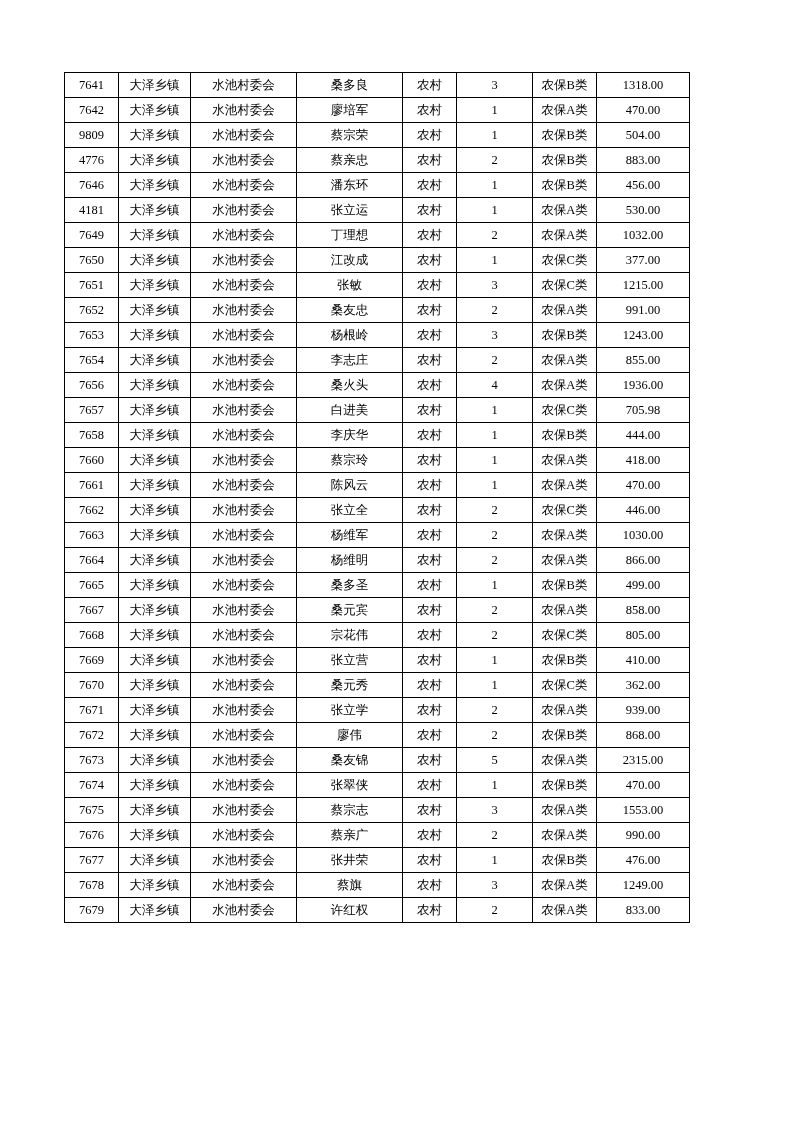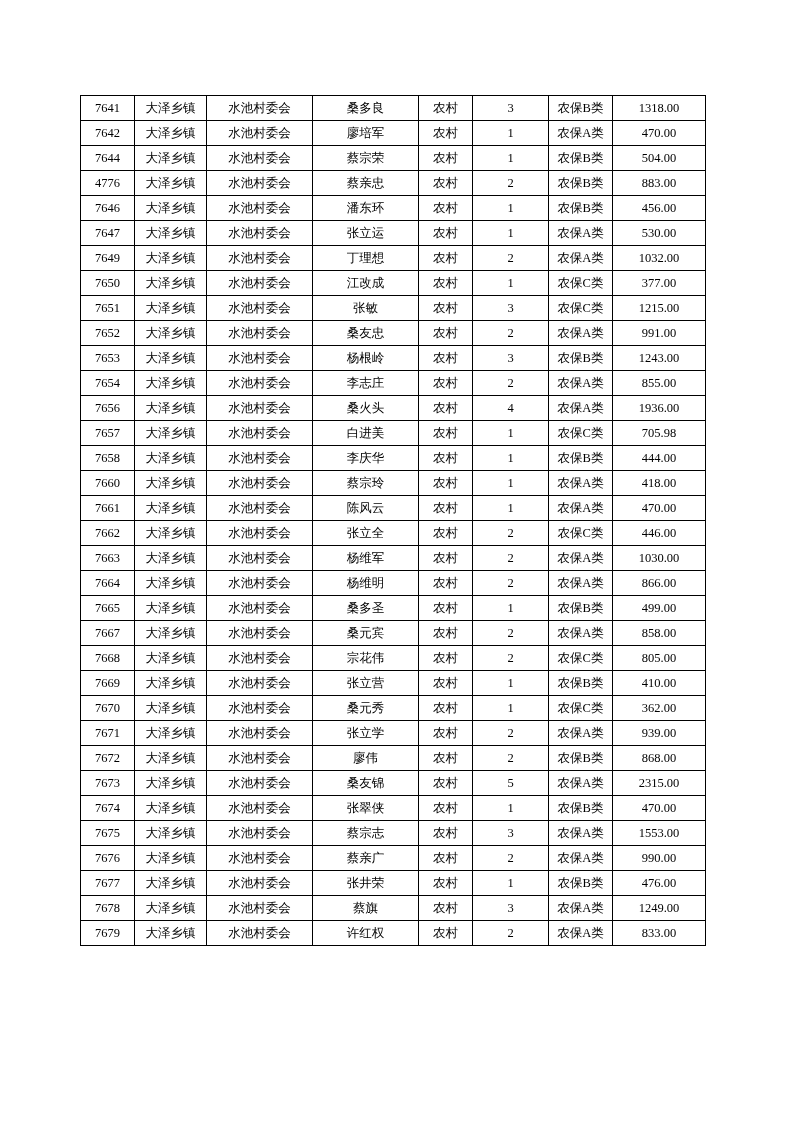--- a/index.html
+++ b/index.html
@@ -11,26 +11,25 @@
     position: relative;
     width: 793px;
     height: 1122px;
     background: #ffffff;
     overflow: hidden;
     font-family: "Liberation Serif", "DejaVu Serif", serif;
     color: #000000;
   }
   table.records {
     position: absolute;
-    left: 80px;
+    left: 64px;
     top: 72px;
     width: 625px;
     border-collapse: collapse;
     table-layout: fixed;
-    margin-top: 23px;
   }
   table.records td {
     border: 1px solid #000000;
     height: 24px;
     text-align: center;
     vertical-align: middle;
     font-size: 12.5px;
     line-height: 1;
     padding: 0 2px;
     white-space: nowrap;
@@ -75,21 +74,21 @@
           <td>7642</td>
           <td>大泽乡镇</td>
           <td>水池村委会</td>
           <td>廖培军</td>
           <td>农村</td>
           <td>1</td>
           <td>农保A类</td>
           <td>470.00</td>
         </tr>
         <tr>
-          <td>7644</td>
+          <td>9809</td>
           <td>大泽乡镇</td>
           <td>水池村委会</td>
           <td>蔡宗荣</td>
           <td>农村</td>
           <td>1</td>
           <td>农保B类</td>
           <td>504.00</td>
         </tr>
         <tr>
           <td>4776</td>
@@ -105,21 +104,21 @@
           <td>7646</td>
           <td>大泽乡镇</td>
           <td>水池村委会</td>
           <td>潘东环</td>
           <td>农村</td>
           <td>1</td>
           <td>农保B类</td>
           <td>456.00</td>
         </tr>
         <tr>
-          <td>7647</td>
+          <td>4181</td>
           <td>大泽乡镇</td>
           <td>水池村委会</td>
           <td>张立运</td>
           <td>农村</td>
           <td>1</td>
           <td>农保A类</td>
           <td>530.00</td>
         </tr>
         <tr>
           <td>7649</td>

